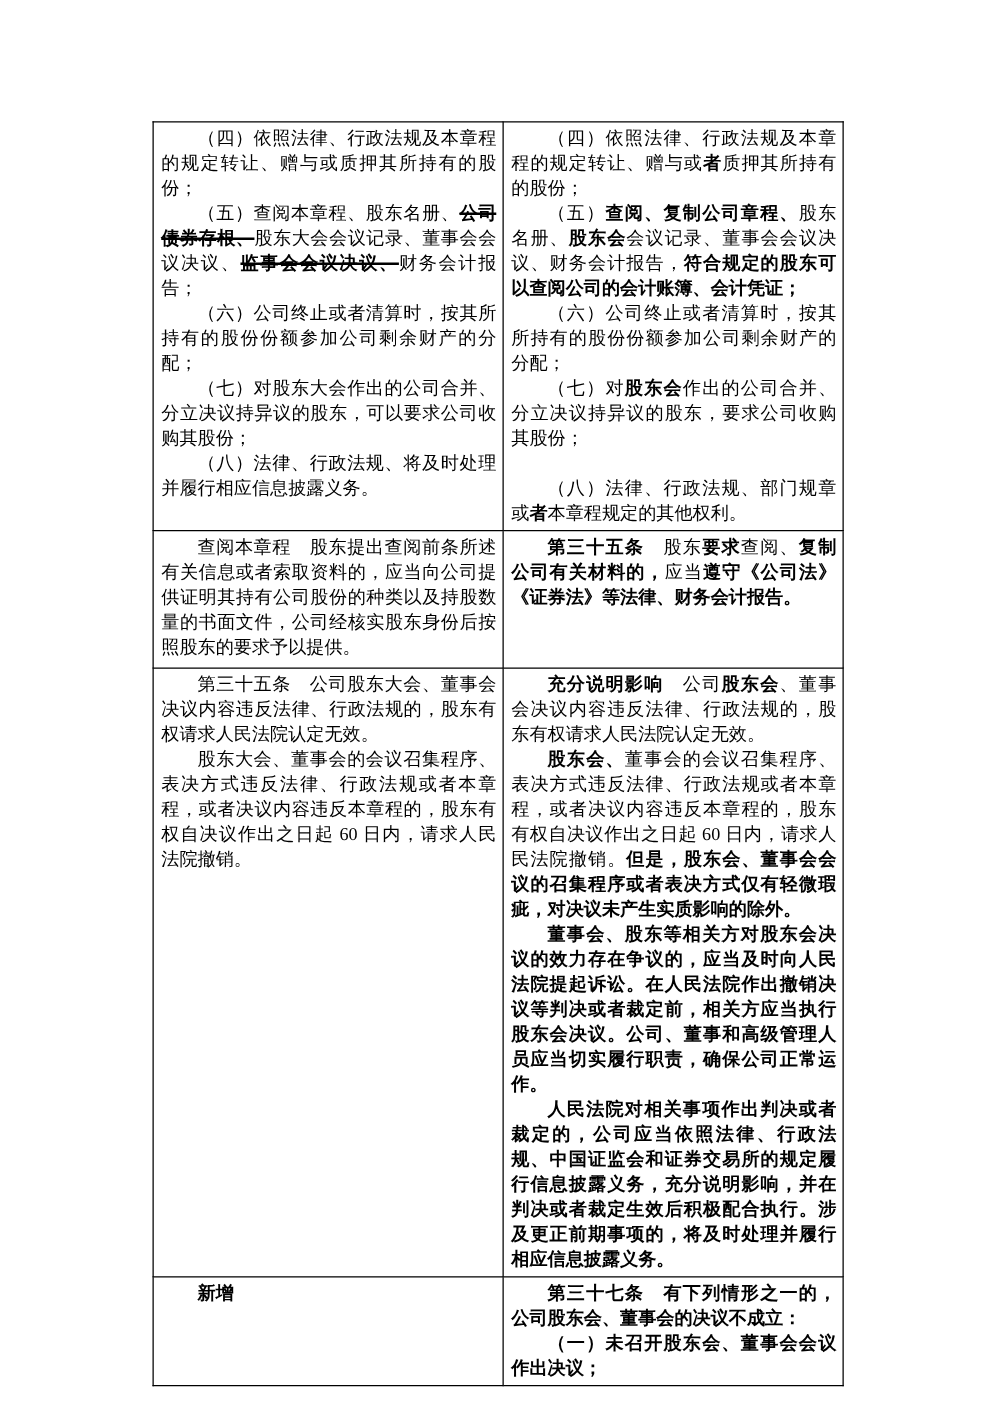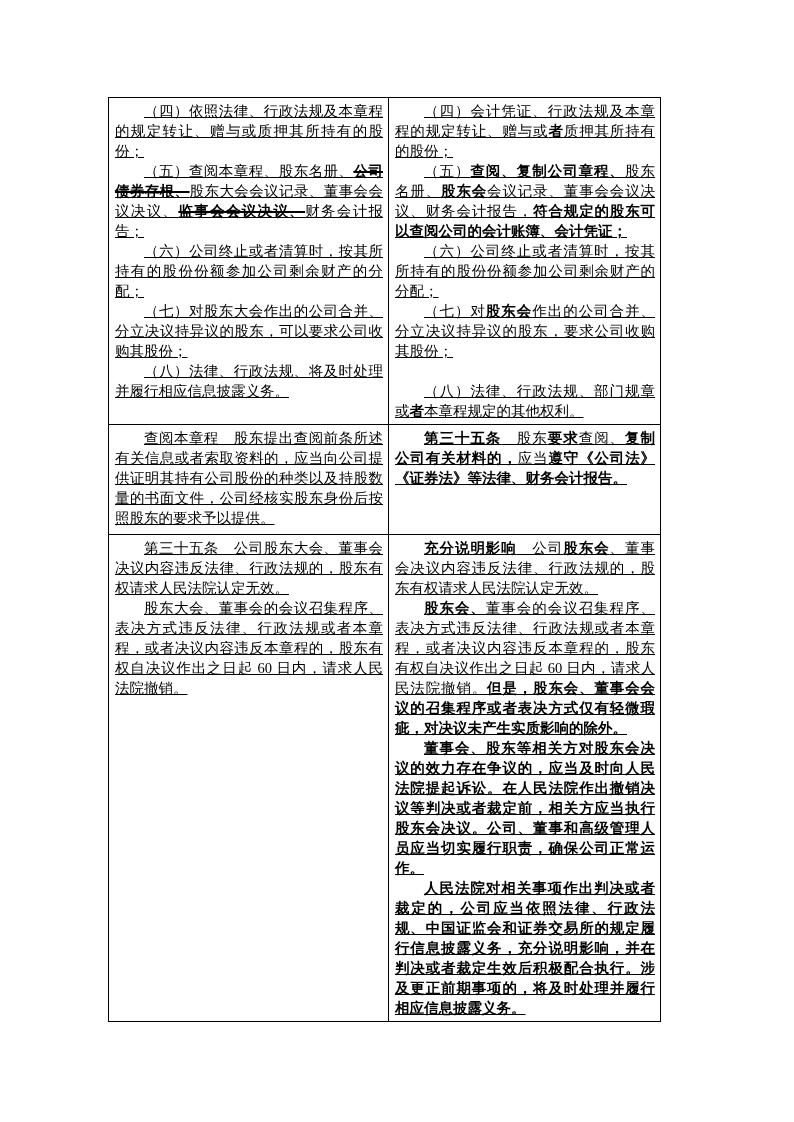--- a/index.html
+++ b/index.html
@@ -10,26 +10,25 @@
   body {
     width: 794px;
     height: 1122px;
     position: relative;
     font-family: "Liberation Serif", "DejaVu Serif", serif;
     color: #000000;
     overflow: hidden;
   }
   table.cmp {
     position: absolute;
-    left: 108px;
+    left: 122px;
     top: 97px;
     width: 552px;
     border-collapse: collapse;
     table-layout: fixed;
-    text-decoration: underline;
   }
   table.cmp td {
     border: 1.5px solid #000000;
     vertical-align: top;
     padding: 3px 5px 3px 6px;
     font-size: 14.5px;
     line-height: 20px;
     text-align: justify;
     overflow: hidden;
   }
@@ -59,21 +58,21 @@
     <tbody>
       <tr class="r1">
         <td>
             <div class="para"><span>（四）依照法律、行政法规及本章程的规定转让、赠与或质押其所持有的股份；</span></div>
             <div class="para"><span>（五）查阅本章程、股东名册、</span><span class="b s">公司债券存根、</span><span>股东大会会议记录、董事会会议决议、</span><span class="b s">监事会会议决议、</span><span>财务会计报告；</span></div>
             <div class="para"><span>（六）公司终止或者清算时，按其所持有的股份份额参加公司剩余财产的分配；</span></div>
             <div class="para"><span>（七）对股东大会作出的公司合并、分立决议持异议的股东，可以要求公司收购其股份；</span></div>
             <div class="para"><span>（八）法律、行政法规、将及时处理并履行相应信息披露义务。</span></div>
           </td>
         <td>
-            <div class="para"><span>（四）会计凭证、行政法规及本章程的规定转让、赠与或</span><span class="b">者</span><span>质押其所持有的股份；</span></div>
+            <div class="para"><span>（四）依照法律、行政法规及本章程的规定转让、赠与或</span><span class="b">者</span><span>质押其所持有的股份；</span></div>
             <div class="para"><span>（五）</span><span class="b">查阅、复制公司章程、</span><span>股东名册、</span><span class="b">股东会</span><span>会议记录、董事会会议决议、财务会计报告，</span><span class="b">符合规定的股东可以查阅公司的会计账簿、会计凭证；</span></div>
             <div class="para"><span>（六）公司终止或者清算时，按其所持有的股份份额参加公司剩余财产的分配；</span></div>
             <div class="para"><span>（七）对</span><span class="b">股东会</span><span>作出的公司合并、分立决议持异议的股东，要求公司收购其股份；</span></div>
             <div class="para"></div>
             <div class="para"><span>（八）法律、行政法规、部门规章或</span><span class="b">者</span><span>本章程规定的其他权利。</span></div>
           </td>
       </tr>
       <tr class="r2">
         <td>
             <div class="para"><span>查阅本章程　股东提出查阅前条所述有关信息或者索取资料的，应当向公司提供证明其持有公司股份的种类以及持股数量的书面文件，公司经核实股东身份后按照股东的要求予以提供。</span></div>
@@ -87,15 +86,24 @@
             <div class="para"><span>第三十五条　公司股东大会、董事会决议内容违反法律、行政法规的，股东有权请求人民法院认定无效。</span></div>
             <div class="para"><span>股东大会、董事会的会议召集程序、表决方式违反法律、行政法规或者本章程，或者决议内容违反本章程的，股东有权自决议作出之日起 60 日内，请求人民法院撤销。</span></div>
           </td>
         <td>
             <div class="para"><span class="b">充分说明影响</span><span>　公司</span><span class="b">股东会</span><span>、董事会决议内容违反法律、行政法规的，股东有权请求人民法院认定无效。</span></div>
             <div class="para"><span class="b">股东会、</span><span>董事会的会议召集程序、表决方式违反法律、行政法规或者本章程，或者决议内容违反本章程的，股东有权自决议作出之日起 60 日内，请求人民法院撤销。</span><span class="b">但是，股东会、董事会会议的召集程序或者表决方式仅有轻微瑕疵，对决议未产生实质影响的除外。</span></div>
             <div class="para"><span class="b">董事会、股东等相关方对股东会决议的效力存在争议的，应当及时向人民法院提起诉讼。在人民法院作出撤销决议等判决或者裁定前，相关方应当执行股东会决议。公司、董事和高级管理人员应当切实履行职责，确保公司正常运作。</span></div>
             <div class="para"><span class="b">人民法院对相关事项作出判决或者裁定的，公司应当依照法律、行政法规、中国证监会和证券交易所的规定履行信息披露义务，充分说明影响，并在判决或者裁定生效后积极配合执行。涉及更正前期事项的，将及时处理并履行相应信息披露义务。</span></div>
           </td>
       </tr>
+      <tr class="r4">
+        <td>
+            <div class="para"><span class="b">新增</span></div>
+          </td>
+        <td>
+            <div class="para"><span class="b">第三十七条　有下列情形之一的，公司股东会、董事会的决议不成立：</span></div>
+            <div class="para"><span class="b">（一）未召开股东会、董事会会议作出决议；</span></div>
+          </td>
+      </tr>
     </tbody>
   </table>
 </div>
 
 </body></html>

